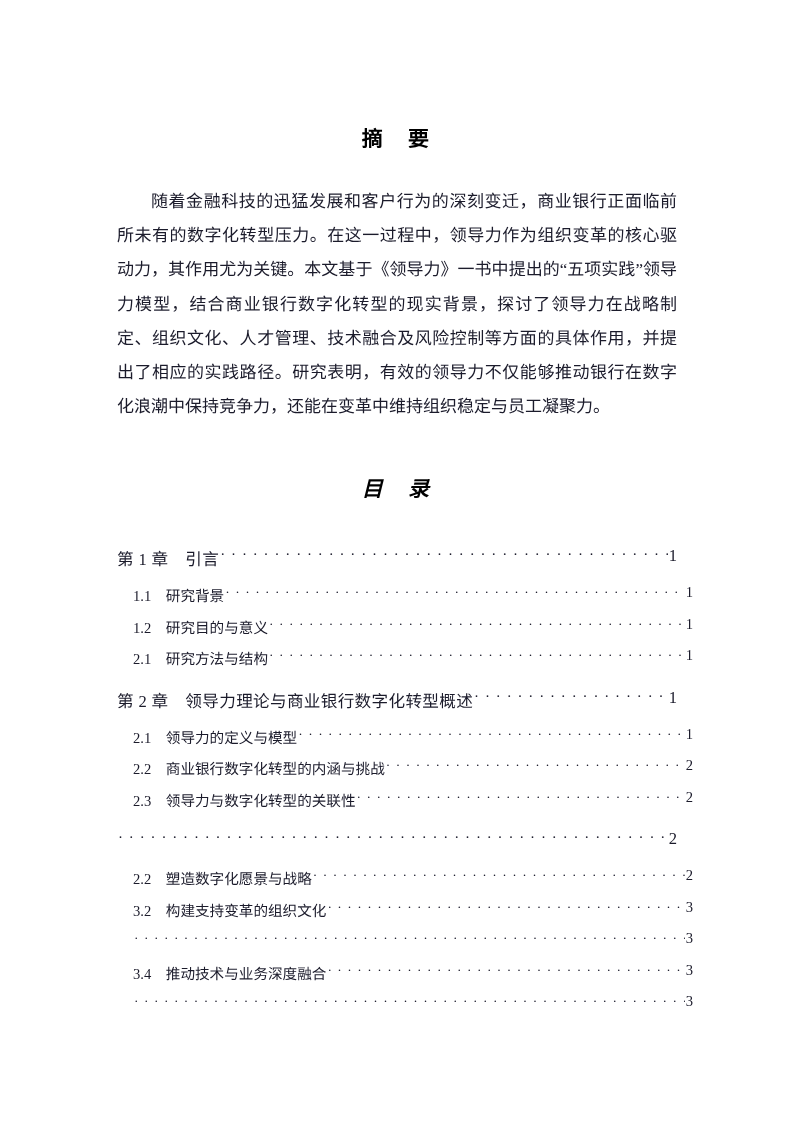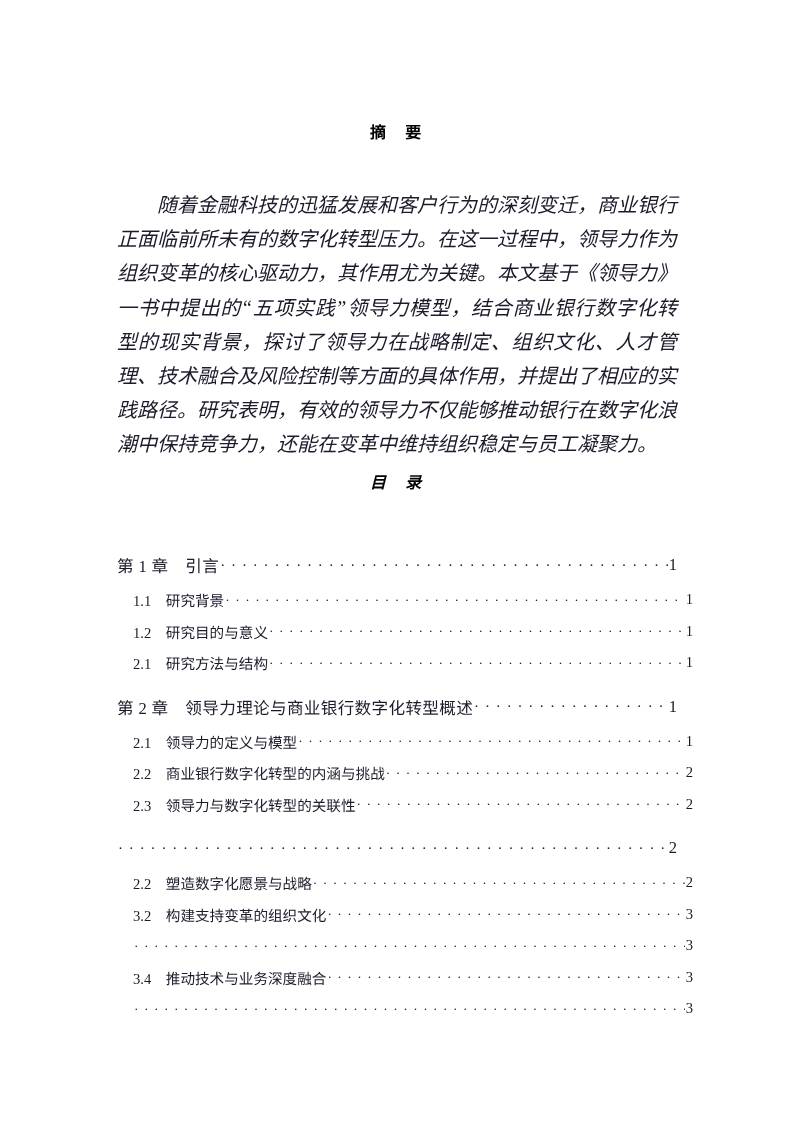--- a/index.html
+++ b/index.html
@@ -22,55 +22,54 @@
   }
 
   
   .section-heading {
     position: absolute;
     left: 0;
     width: 793px;
     text-align: center;
     font-family: "DejaVu Sans", "Liberation Sans", sans-serif;
     font-weight: bold;
-    font-size: 16px;
+    font-size: 21px;
     letter-spacing: 0.10em;
     color: #000000;
     white-space: pre;
   }
 
   #abstract-heading { top: 108px; }
   #toc-heading      { top: 458px; font-style: italic; }
 
   
   .abstract-body {
     position: absolute;
     left: 117px;
     top: 168px;
     width: 560px;
-    font-size: 20px;
+    font-size: 17px;
     line-height: 34.2px;
     text-align: justify;
     text-justify: inter-ideograph;
     text-indent: 2em;
     color: #1b1b2b;
-    font-style: italic;
   }
 
   
   .toc {
     position: absolute;
     left: 117px;
     top: 546px;
     width: 560px;
   }
 
   .toc-entry {
     display: flex;
-    align-items: center;
+    align-items: flex-start;
     width: 100%;
     white-space: nowrap;
     color: #1b1b2b;
   }
 
   .toc-entry .toc-label {
     flex: 0 0 auto;
   }
 
   .toc-entry .toc-dots {

